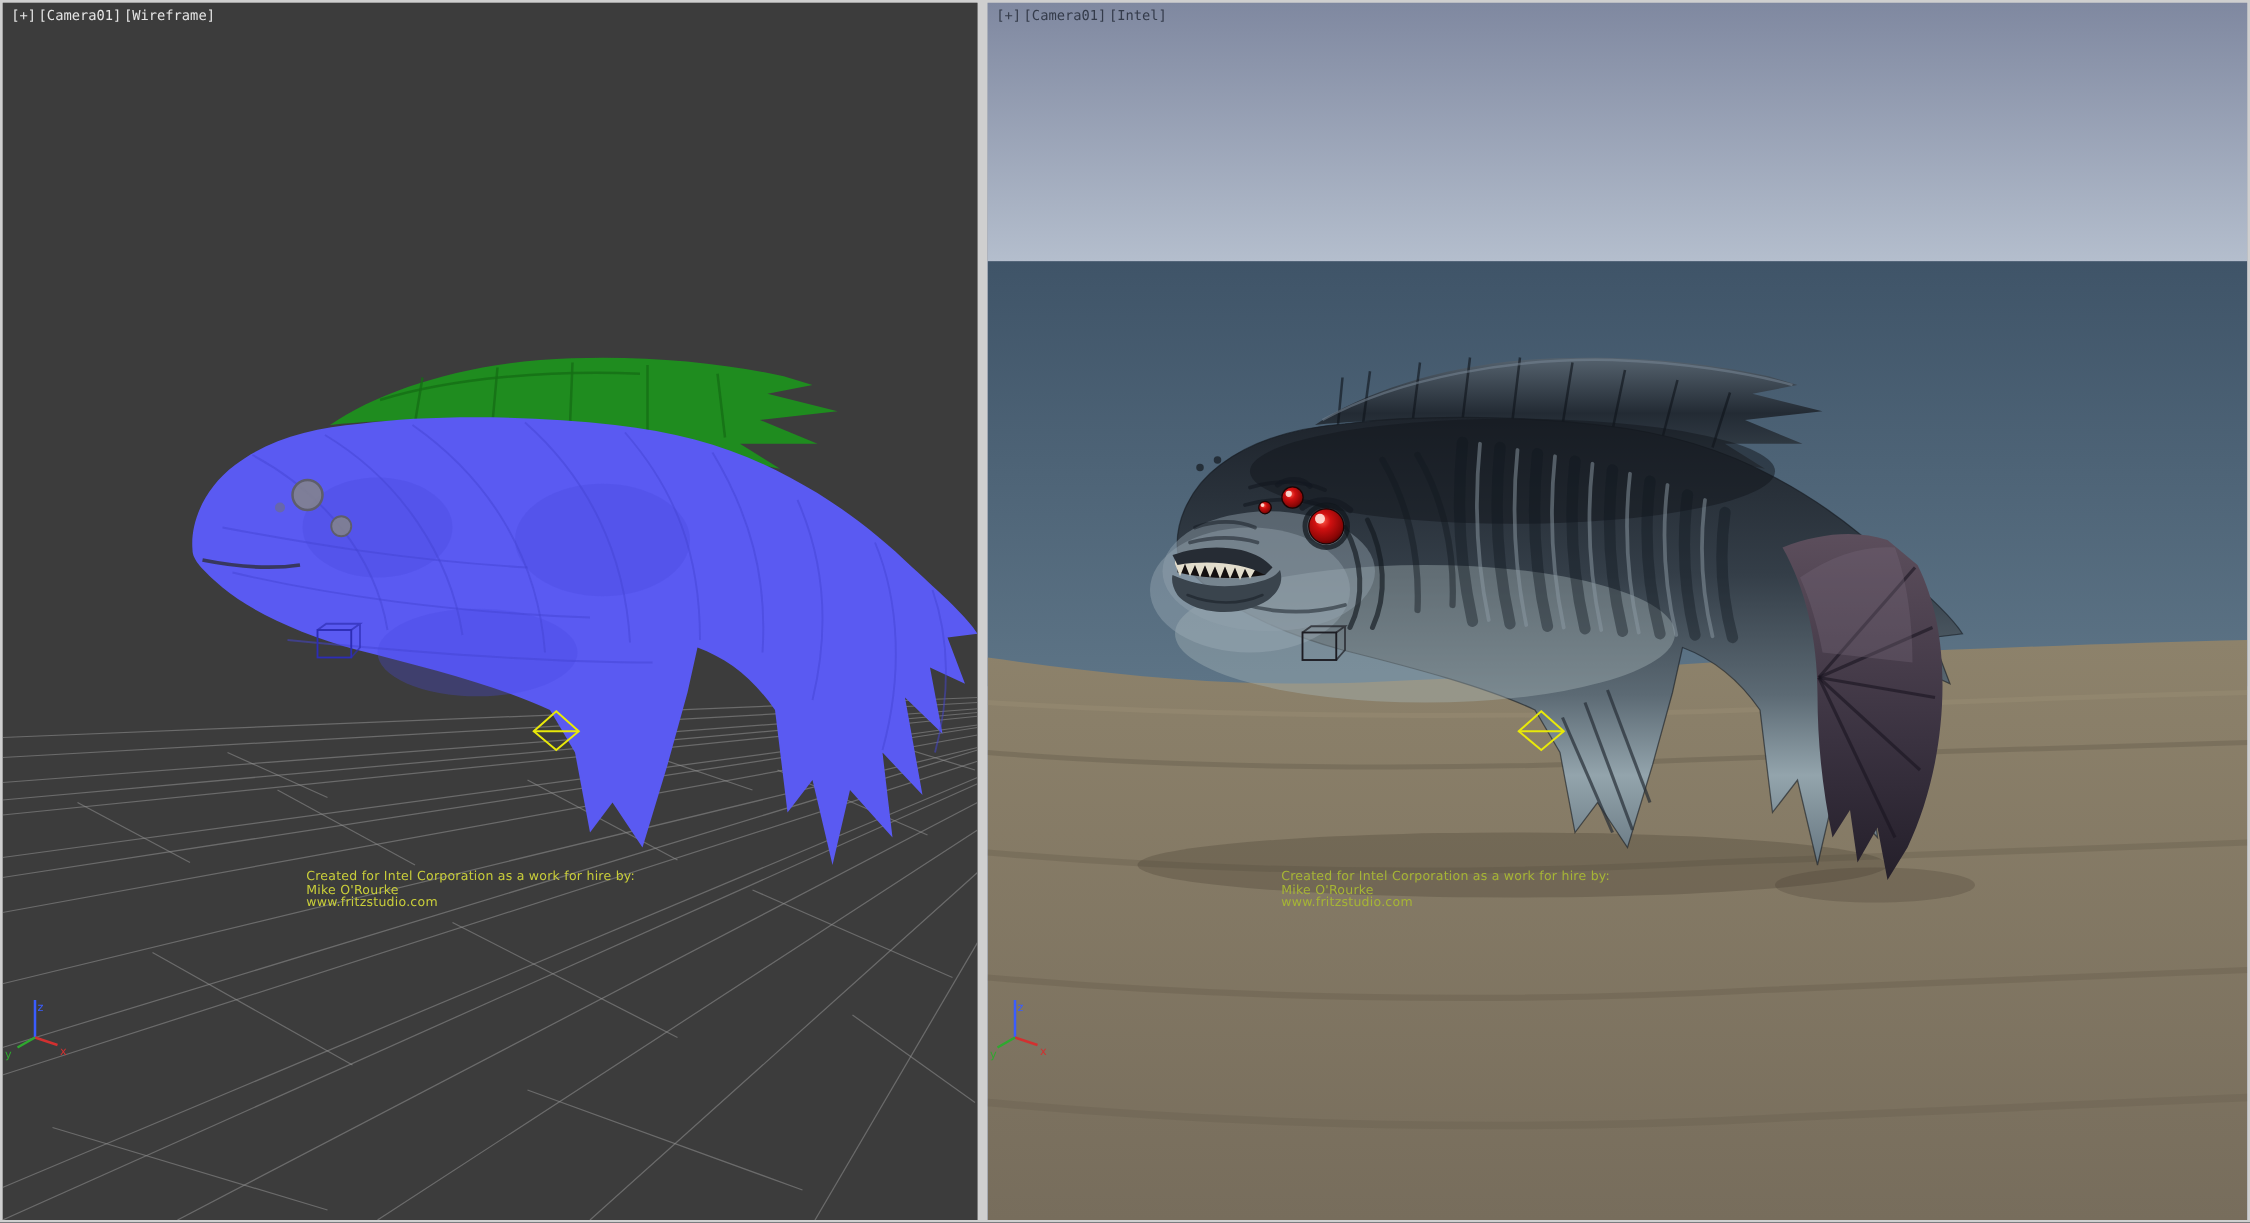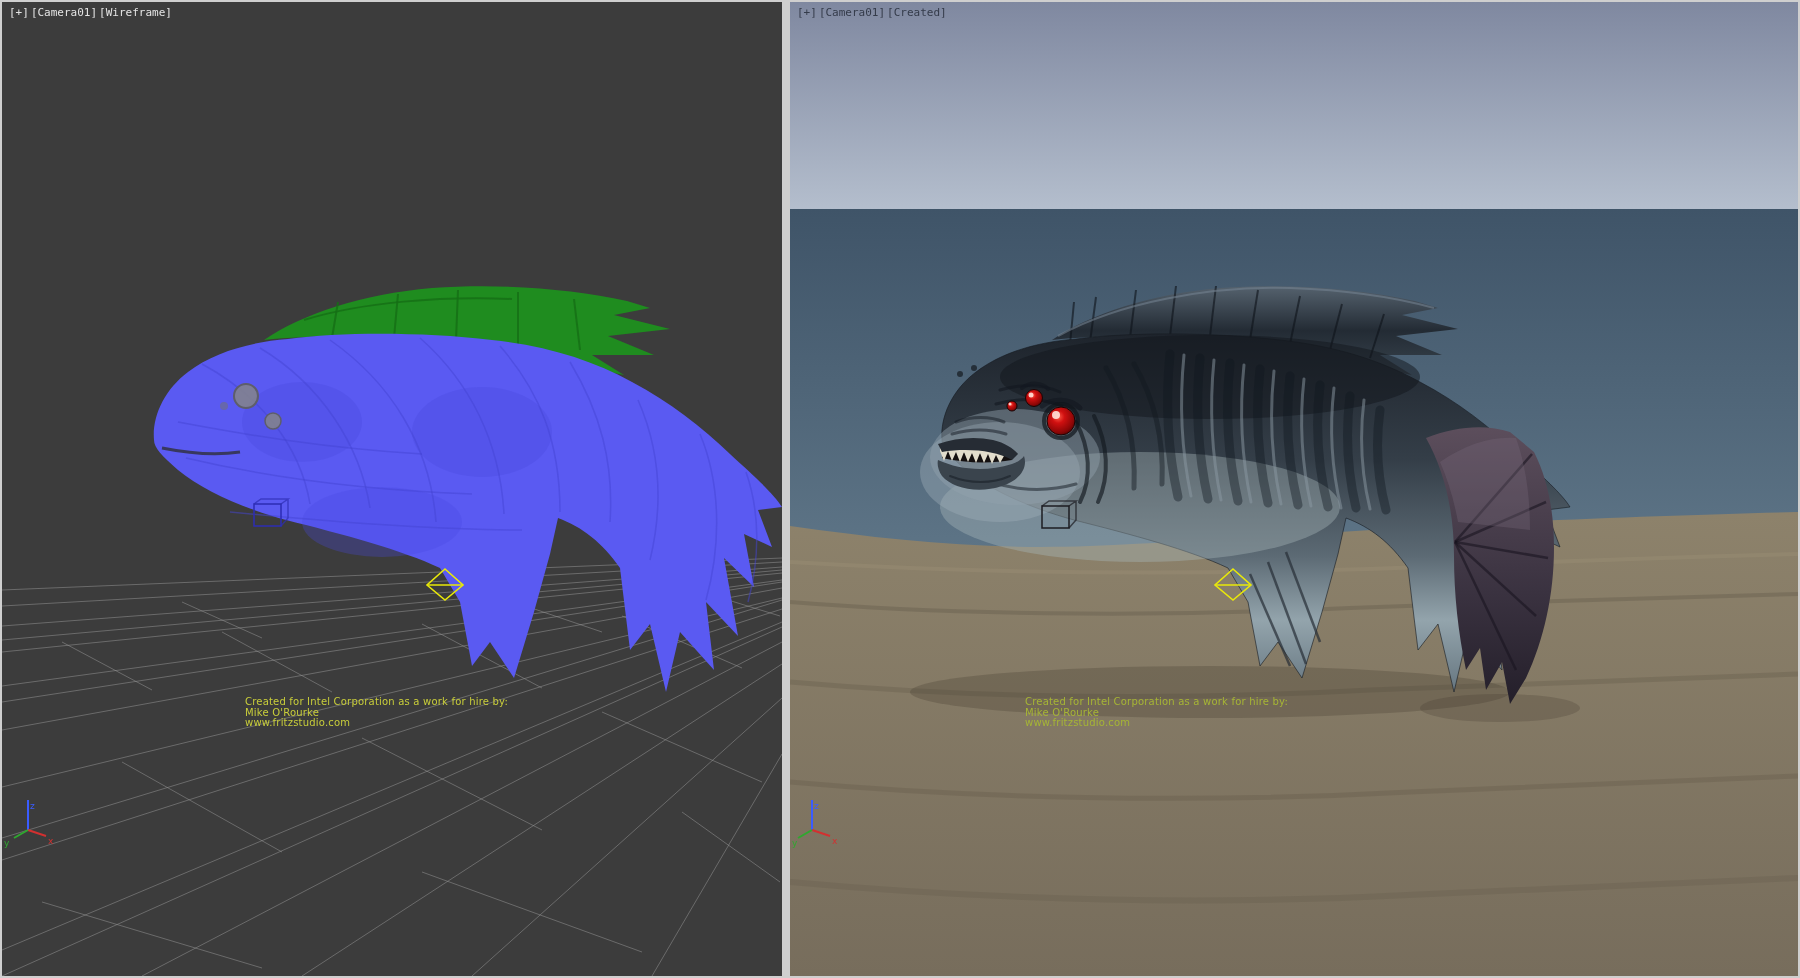--- a/index.html
+++ b/index.html
@@ -295,21 +295,21 @@
         <line x1="0" y1="0" x2="-14" y2="8" style="stroke:var(--axis-y,#2fa82f)" stroke-width="2"></line>
         <text x="2" y="-21" style="fill:var(--axis-z,#3a5cff)">z</text>
         <text x="20" y="14" style="fill:var(--axis-x,#d23030)">x</text>
         <text x="-20" y="16" style="fill:var(--axis-y,#2fa82f)">y</text>
       </g>
     </svg>
 
     <div class="vp-label dark">
       <span>[+]</span>
       <span>[Camera01]</span>
-      <span>[Created]</span>
+      <span>[Intel]</span>
     </div>
 
     <div class="watermark wm-right">
       <div>Created for Intel Corporation as a work for hire by:</div>
       <div>Mike O'Rourke</div>
       <div>www.fritzstudio.com</div>
     </div>
   </div>
 
 </div>

